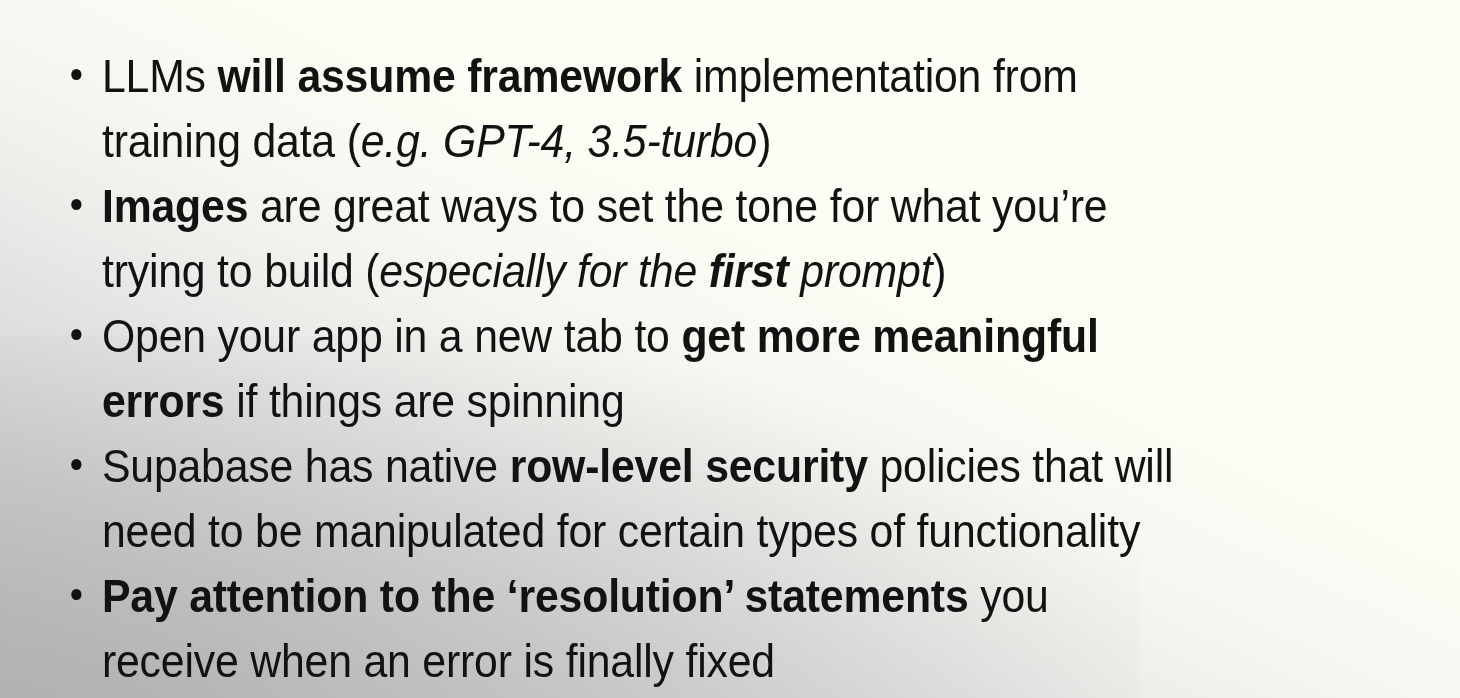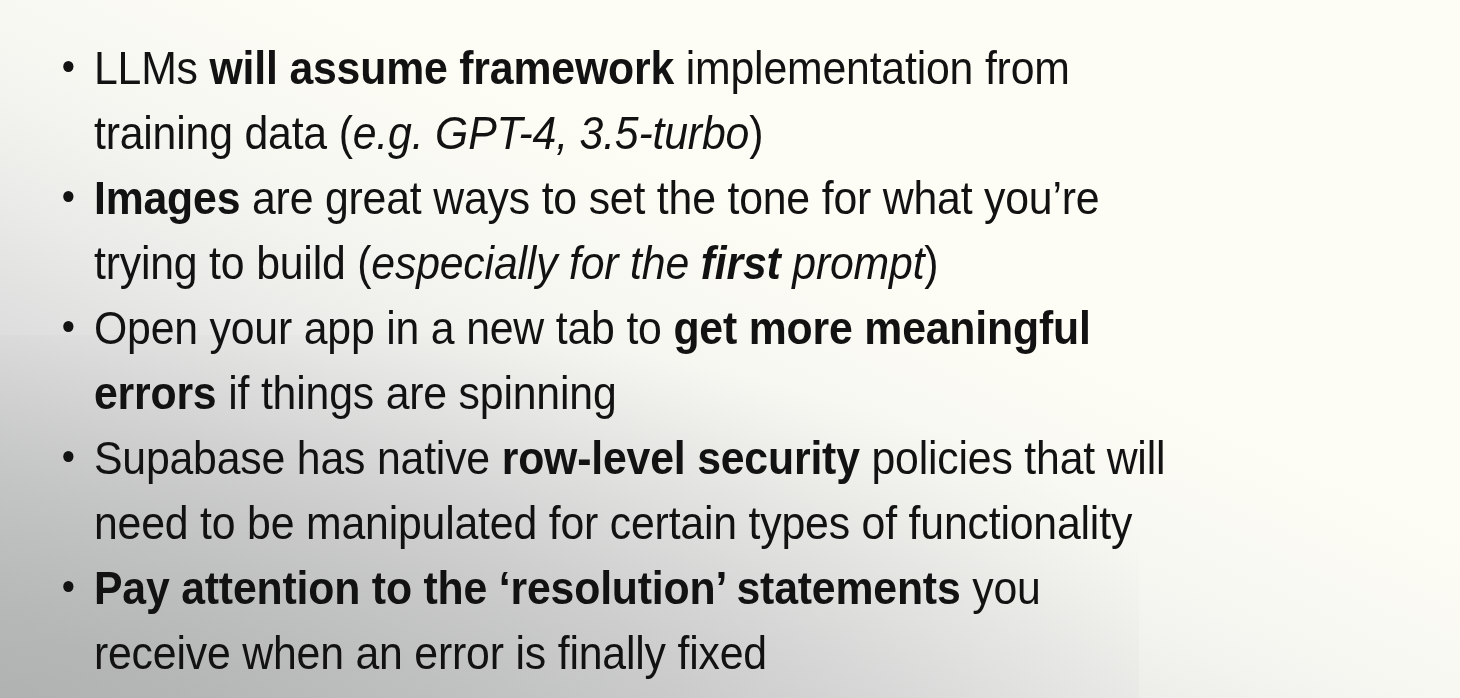--- a/index.html
+++ b/index.html
@@ -45,21 +45,21 @@
     background: radial-gradient(ellipse at 0% 100%,
                  rgba(150,152,152,0.42) 0%,
                  rgba(150,152,152,0.22) 42%,
                  rgba(150,152,152,0.00) 78%);
   }
 
   #bullet-list {
     position: relative;
     z-index: 2;
     list-style: none;
-    margin: 0;
+    margin: 8px;
     padding: 0;
     padding-top: 36px;
   }
 
   .bullet-item {
     position: relative;
     margin: 0;
     padding: 0 24px 0 101px;
     font-size: 46px;
     line-height: 65px;

